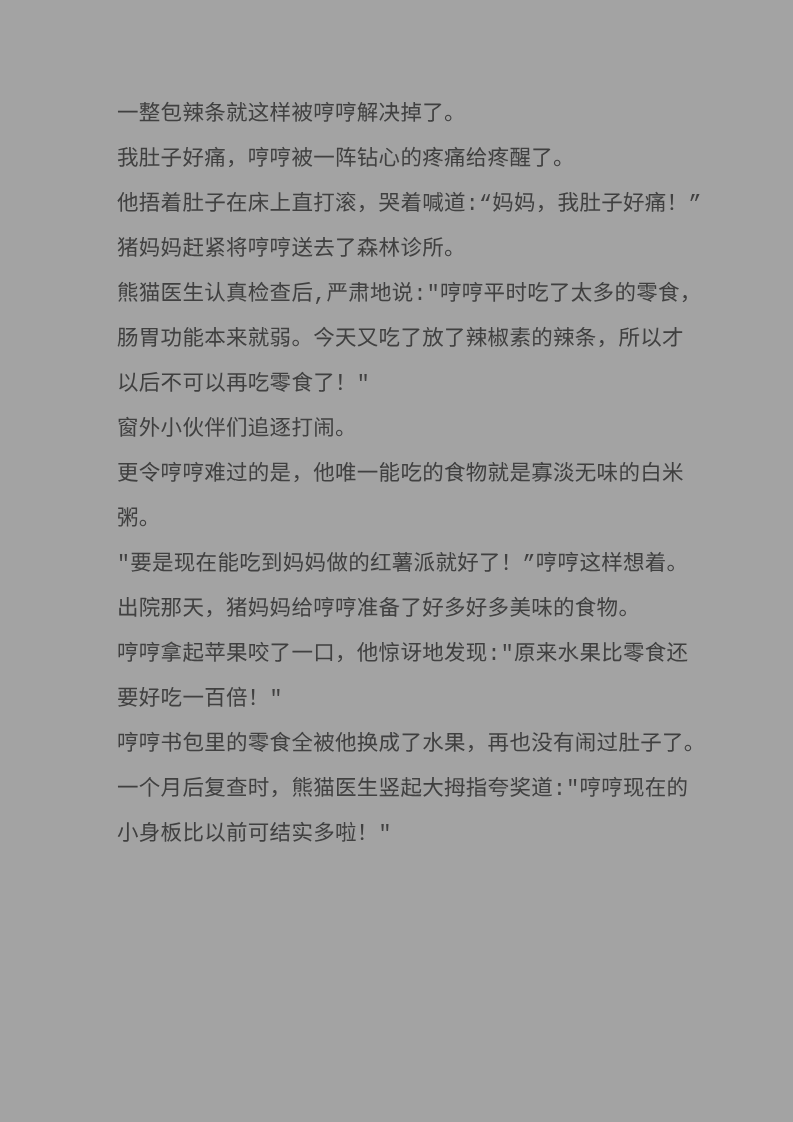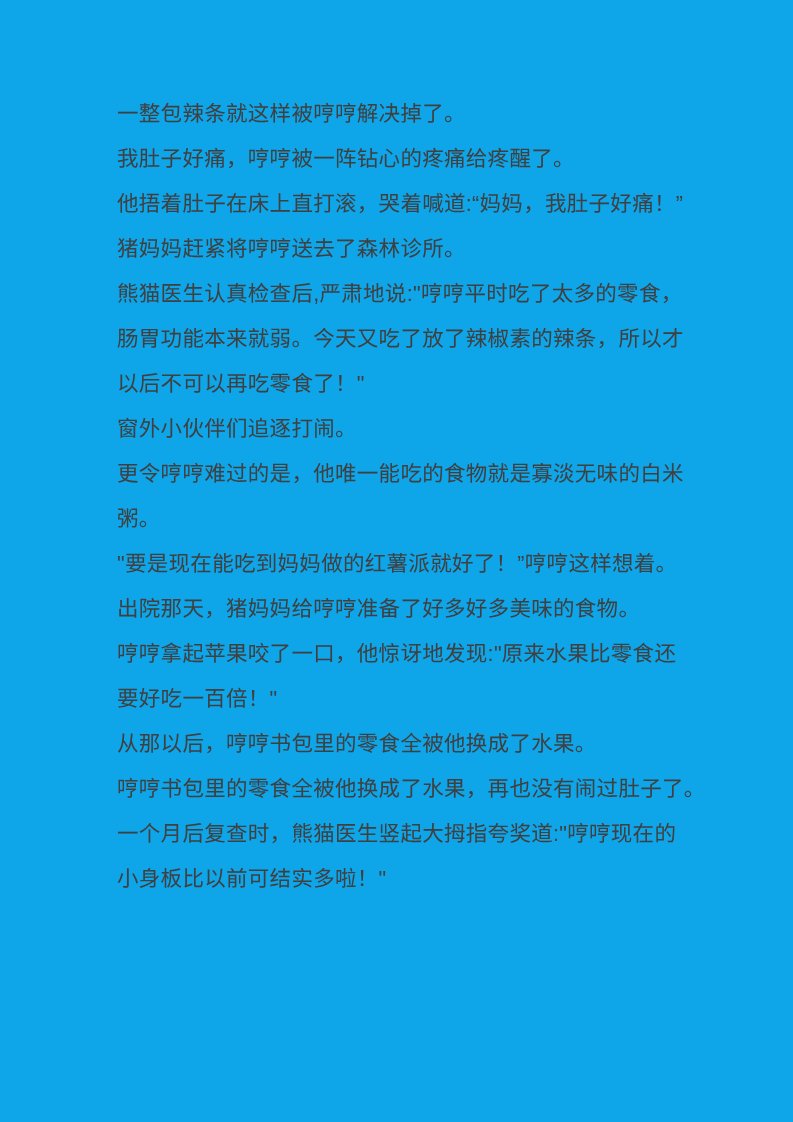--- a/index.html
+++ b/index.html
@@ -4,23 +4,23 @@
 <style>
   html, body {
     margin: 0;
     padding: 0;
     background: #ffffff;
   }
   .page {
     position: relative;
     width: 793px;
     height: 1122px;
-    background: #0ea5e9;
+    background: #a3a3a3;
     overflow: hidden;
-    font-family: Liberation Sans, sans-serif;
+    font-family: Liberation Mono, monospace;
   }
   .text-block {
     position: absolute;
     left: 117px;
     top: 92px;
     width: 600px;
   }
   .text-line {
     height: 45px;
     line-height: 45px;
@@ -43,18 +43,17 @@
       <div class="text-line">熊猫医生认真检查后,严肃地说:"哼哼平时吃了太多的零食，</div>
       <div class="text-line">肠胃功能本来就弱。今天又吃了放了辣椒素的辣条，所以才</div>
       <div class="text-line">以后不可以再吃零食了！"</div>
       <div class="text-line">窗外小伙伴们追逐打闹。</div>
       <div class="text-line">更令哼哼难过的是，他唯一能吃的食物就是寡淡无味的白米</div>
       <div class="text-line">粥。</div>
       <div class="text-line">"要是现在能吃到妈妈做的红薯派就好了！”哼哼这样想着。</div>
       <div class="text-line">出院那天，猪妈妈给哼哼准备了好多好多美味的食物。</div>
       <div class="text-line">哼哼拿起苹果咬了一口，他惊讶地发现:"原来水果比零食还</div>
       <div class="text-line">要好吃一百倍！"</div>
-      <div class="text-line">从那以后，哼哼书包里的零食全被他换成了水果。</div>
       <div class="text-line">哼哼书包里的零食全被他换成了水果，再也没有闹过肚子了。</div>
       <div class="text-line">一个月后复查时，熊猫医生竖起大拇指夸奖道:"哼哼现在的</div>
       <div class="text-line">小身板比以前可结实多啦！"</div>
     </div>
 </div>
 
 </body></html>

